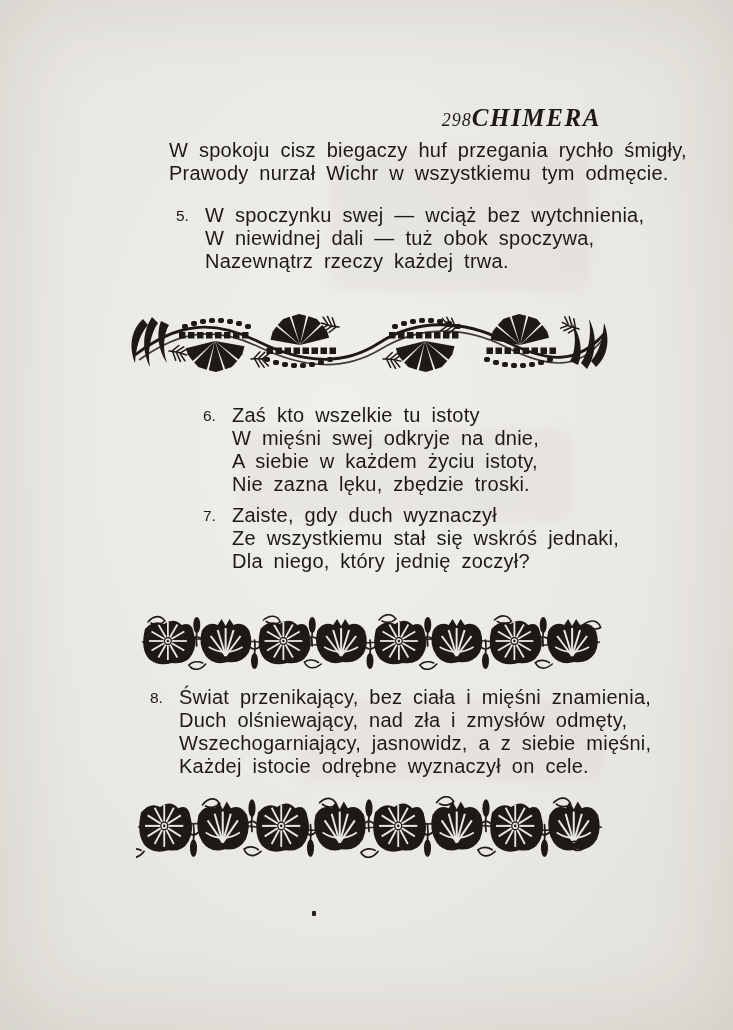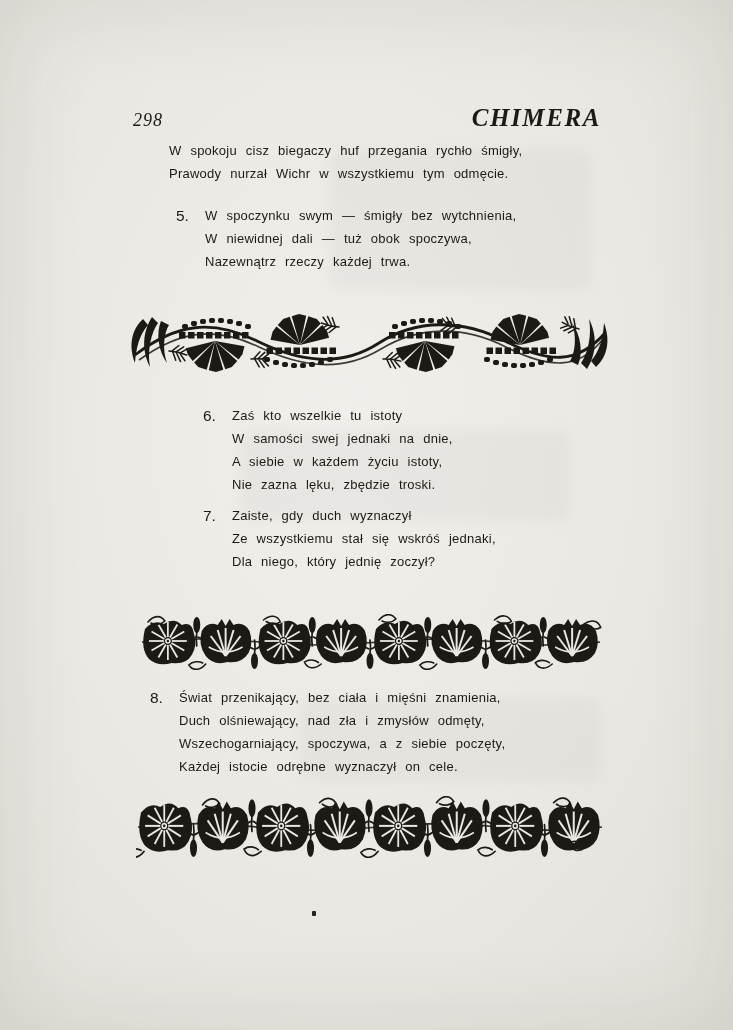--- a/index.html
+++ b/index.html
@@ -7,25 +7,25 @@
     position:relative;
     width:733px;height:1030px;
     margin:0 auto;
     background:radial-gradient(ellipse at 46% 42%, #f0efeb 0%, #eae8e3 55%, #e1dfd8 100%);
     box-shadow:inset 0 0 90px rgba(70,62,48,0.10);
     overflow:hidden;
     font-family:"Liberation Sans","DejaVu Sans",sans-serif;
     color:#1d1a16;
   }
   .running-head{position:absolute;top:104px;left:133px;right:132px;height:26px;
-    display:flex;justify-content:space-between;align-items:baseline;
+    display:flex;justify-content:flex-end;align-items:baseline;
     font-family:"Liberation Serif","DejaVu Serif",serif;font-style:italic;}
   .pagenum{font-size:18px;letter-spacing:1px;}
   .journal{font-size:25px;font-weight:600;letter-spacing:1.6px;}
-  .poem-line{font-size:13px;line-height:23px;letter-spacing:0.25px;word-spacing:5px;white-space:nowrap;}
+  .poem-line{font-size:20px;line-height:23px;letter-spacing:0.25px;word-spacing:5px;white-space:nowrap;}
   .couplet{position:absolute;left:169px;top:139px;}
   .stanza{position:absolute;display:flex;}
   .stanza .num{width:29px;flex:0 0 29px;font-size:15.5px;line-height:23px;}
   .s5{left:176px;top:204px;}
   .s6{left:203px;top:404px;}
   .s7{left:203px;top:504px;}
   .s8{left:150px;top:686px;}
   .ornament{position:absolute;}
   .orn1{left:127px;top:313px;}
   .orn2{left:140px;top:614px;}
@@ -52,21 +52,21 @@
   </header>
 
   <div class="couplet">
     <div class="poem-line">W spokoju cisz biegaczy huf przegania rychło śmigły,</div>
     <div class="poem-line">Prawody nurzał Wichr w wszystkiemu tym odmęcie.</div>
   </div>
 
   <div class="stanza s5">
     <div class="num">5.</div>
     <div>
-      <div class="poem-line">W spoczynku swym — śmigły bez wytchnienia,</div>
+      <div class="poem-line">W spoczynku swej — wciąż bez wytchnienia,</div>
       <div class="poem-line">W niewidnej dali — tuż obok spoczywa,</div>
       <div class="poem-line">Nazewnątrz rzeczy każdej trwa.</div>
     </div>
   </div>
 
   <div class="ornament orn1">
     <svg width="485" height="60" viewBox="0 0 485 60">
       <defs>
         <g id="o1fan" class="ink">
           <path d="M0,-4 L29.5,1.2 L27.4,9.2 L23.6,14.5 Z"></path>
@@ -120,21 +120,21 @@
       <use href="#o1fern" transform="translate(256,46) rotate(10)"></use>
       <use href="#o1fern" transform="translate(332,14) rotate(192)"></use>
       <use href="#o1fern" transform="translate(452,16) rotate(205)"></use>
     </svg>
   </div>
 
   <div class="stanza s6">
     <div class="num">6.</div>
     <div>
       <div class="poem-line">Zaś kto wszelkie tu istoty</div>
-      <div class="poem-line">W samości swej jednaki na dnie,</div>
+      <div class="poem-line">W mięśni swej odkryje na dnie,</div>
       <div class="poem-line">A siebie w każdem życiu istoty,</div>
       <div class="poem-line">Nie zazna lęku, zbędzie troski.</div>
     </div>
   </div>
 
   <div class="stanza s7">
     <div class="num">7.</div>
     <div>
       <div class="poem-line">Zaiste, gdy duch wyznaczył</div>
       <div class="poem-line">Ze wszystkiemu stał się wskróś jednaki,</div>
@@ -213,21 +213,21 @@
         <use href="#fcurl" transform="translate(414,50) rotate(188)"></use>
       <use href="#fcurl" transform="translate(446,10) rotate(15)"></use>
     </svg>
   </div>
 
   <div class="stanza s8">
     <div class="num">8.</div>
     <div>
       <div class="poem-line">Świat przenikający, bez ciała i mięśni znamienia,</div>
       <div class="poem-line">Duch olśniewający, nad zła i zmysłów odmęty,</div>
-      <div class="poem-line">Wszechogarniający, spoczywa, a z siebie poczęty,</div>
+      <div class="poem-line">Wszechogarniający, jasnowidz, a z siebie mięśni,</div>
       <div class="poem-line">Każdej istocie odrębne wyznaczył on cele.</div>
     </div>
   </div>
 
   <div class="ornament orn3">
     <svg width="468" height="62" viewBox="0 0 464 56" preserveAspectRatio="none">
       <path d="M2,28 Q60,22 120,28 T240,28 T360,28 T462,28" fill="none" stroke="#1d1a16" stroke-width="1.5" opacity="0.9"></path>
       <use href="#fblobA" transform="translate(28,27)"></use>
         <use href="#fblobB" transform="translate(86,27)"></use>
       <use href="#fblobA" transform="translate(144,27)"></use>

